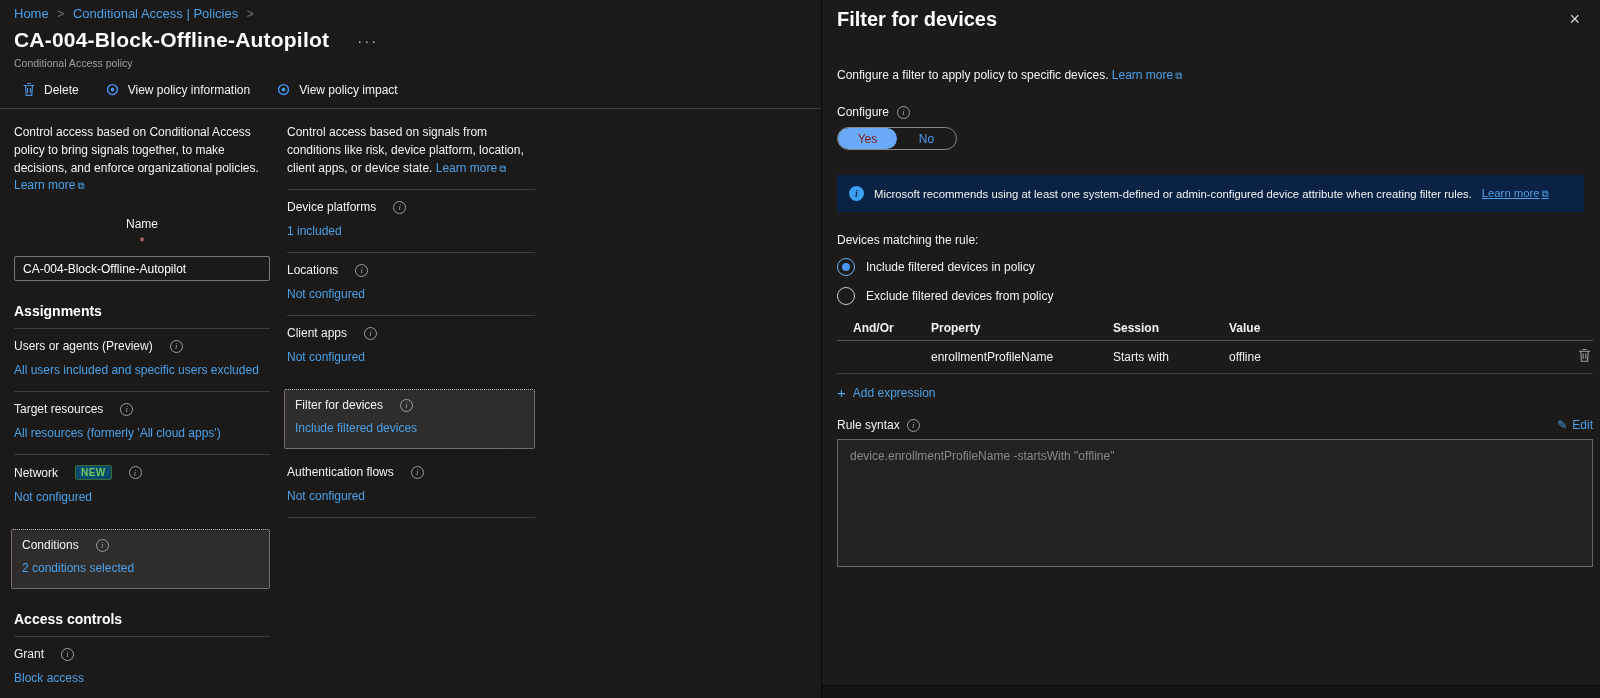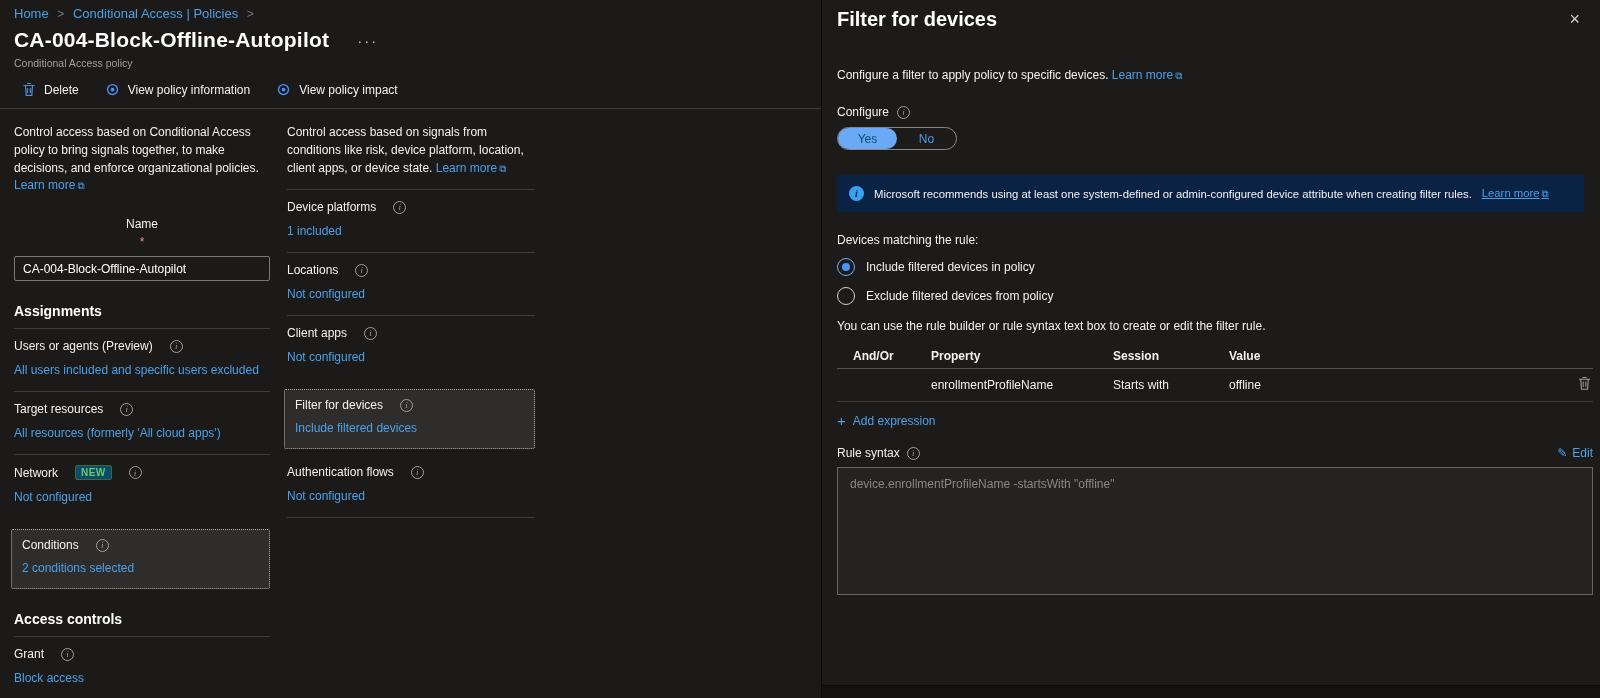--- a/index.html
+++ b/index.html
@@ -65,21 +65,21 @@
   
   .panel { position:absolute; left:821px; top:0; width:779px; height:698px; background:#1c1b1a; border-left:1px solid #0d0c0b; }
   .panel-content { padding:8px 16px 0 15px; height:100%; position:relative; }
   .panel-head { display:flex; justify-content:space-between; align-items:flex-start; }
   .panel-title { font-size:20px; font-weight:600; color:#ffffff; }
   .close-btn { background:none; border:none; color:#d2d0ce; font-size:18px; line-height:1; cursor:pointer; padding:2px 4px; }
   .intro { margin-top:37px; }
   .configure-row { margin-top:23px; display:flex; align-items:center; gap:8px; }
   .toggle { margin-top:8px; display:flex; width:120px; height:23px; border:1px solid #8a8886; border-radius:13px; align-items:stretch; }
   .toggle-opt { flex:1; display:flex; align-items:center; justify-content:center; font-size:12px; cursor:pointer; }
-  .toggle-opt.sel { background:#69a9f5; color:#0c4a6e; border-radius:13px; font-weight:400; }
+  .toggle-opt.sel { background:#69a9f5; color:#7f1d1d; border-radius:13px; font-weight:400; }
   .toggle-opt.unsel { color:#4b9cf1; }
 
   .banner { margin-top:25px; height:37px; background:#0a2345; display:flex; align-items:center; gap:10px; padding:0 12px; white-space:nowrap; overflow:hidden; }
   .banner-text { font-size:11.3px; }
   .banner .blink { color:#4ba0e8; text-decoration:underline; font-size:11.3px; }
   .banner-i {
     width:15px; height:15px; border-radius:50%; background:#3aa0f3; color:#0a2345;
     display:inline-flex; align-items:center; justify-content:center; font-size:10px; font-weight:700;
     font-family:"Liberation Serif", serif; font-style:italic; flex:none;
   }
@@ -310,21 +310,20 @@
 
     <div class="radio-row">
       <span class="radio sel"></span>
       <span>Include filtered devices in policy</span>
     </div>
     <div class="radio-row">
       <span class="radio unsel"></span>
       <span>Exclude filtered devices from policy</span>
     </div>
 
-    <div class="hint">You can use the rule builder or rule syntax text box to create or edit the filter rule.</div>
 
     <div class="rb-table">
       <div class="rb-row rb-head">
         <span>And/Or</span>
         <span>Property</span>
         <span>Session</span>
         <span>Value</span>
         <span></span>
       </div>
       <div class="rb-row rb-data">

